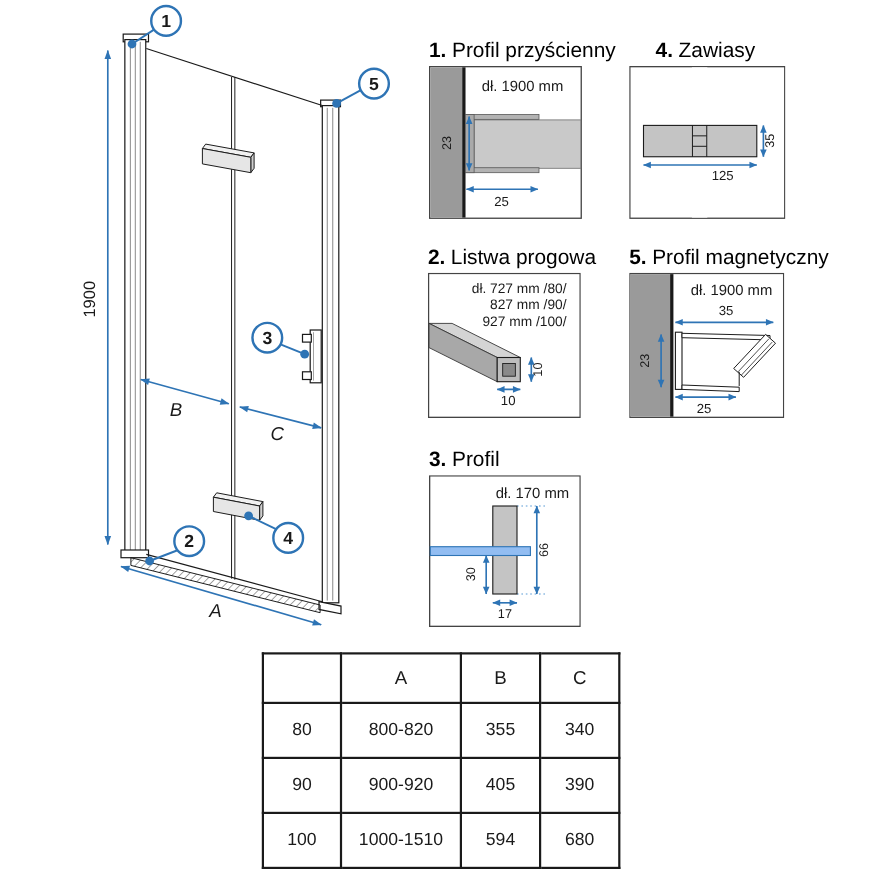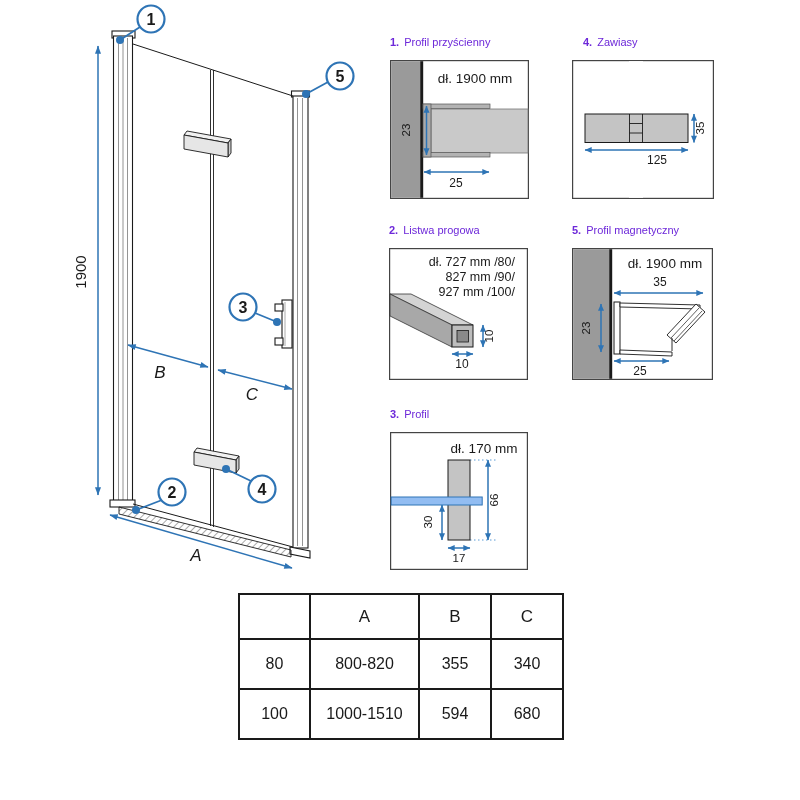--- a/index.html
+++ b/index.html
@@ -1,19 +1,19 @@
 <!DOCTYPE html>
 <html><head>
 <meta charset="utf-8">
 <style>
   html,body{margin:0;padding:0;background:#fff;}
   #page{position:relative;width:800px;height:800px;background:#fff;overflow:hidden;
         font-family:"Liberation Sans",sans-serif;}
   svg{position:absolute;display:block;}
-  .detail-title{position:absolute;font-size:11px;color:#6d28d9;white-space:nowrap;}
+  .detail-title{position:absolute;font-size:19px;color:#000000;white-space:nowrap;}
   .detail-title .num{font-weight:700;margin-right:5px;}
   
   .dim{stroke:#2e74b5;stroke-width:1.5;fill:none;}
   .lead{stroke:#2e74b5;stroke-width:1.8;fill:none;}
   .dot{fill:#2e74b5;stroke:none;}
   .callout{fill:#fff;stroke:#2e74b5;stroke-width:2.2;}
   .callout-num{font:bold 16px "Liberation Sans",sans-serif;fill:#1a1a1a;text-anchor:middle;}
   .dimlabel{font:12px "Liberation Sans",sans-serif;fill:#1a1a1a;text-anchor:middle;}
   .dimlabel-sm{font:11.5px "Liberation Sans",sans-serif;fill:#1a1a1a;text-anchor:middle;}
   .dimlabel-lg{font:15px "Liberation Sans",sans-serif;fill:#1a1a1a;text-anchor:middle;}
@@ -156,21 +156,21 @@
     <rect x="41" y="49" width="97" height="44" fill="#c9c9c9" stroke="#777" stroke-width="0.8"></rect>
     <rect x="33" y="44" width="67" height="4.5" fill="#b3b3b3" stroke="#555" stroke-width="0.7"></rect>
     <rect x="33" y="92.5" width="67" height="4.5" fill="#b3b3b3" stroke="#555" stroke-width="0.7"></rect>
     <rect x="33" y="44" width="8" height="53" fill="#aaaaaa" stroke="#555" stroke-width="0.7"></rect>
     <line class="dim" x1="36.5" y1="46" x2="36.5" y2="95" marker-start="url(#a1)" marker-end="url(#a1)"></line>
     <text class="dimlabel-sm" x="20" y="70" transform="rotate(-90 20 70)">23</text>
     <line class="dim" x1="34" y1="112" x2="99" y2="112" marker-start="url(#a1)" marker-end="url(#a1)"></line>
     <text class="dimlabel" x="66" y="127">25</text>
   </svg>
 
-  <div class="detail-title" style="left:583px;top:36px">
+  <div class="detail-title" style="left:596px;top:36px">
     <span class="num">4.</span><span>Zawiasy</span>
   </div>
   <svg style="left:572px;top:60px" width="142" height="139" viewBox="0 0 142 139">
     <defs>
       <marker id="a4" markerUnits="userSpaceOnUse" markerWidth="10" markerHeight="8" refX="7.2" refY="3.5" orient="auto-start-reverse">
         <path d="M0.5,0.5 L7.5,3.5 L0.5,6.5 Z" fill="#2e74b5"></path>
       </marker>
     </defs>
     <rect class="box" x="0.6" y="0.6" width="140.8" height="137.8" fill="#92bdf2"></rect>
     <rect x="57" y="1.2" width="14" height="136.6" fill="#ffffff"></rect>
@@ -273,20 +273,26 @@
       <td class="c2">B</td>
       <td class="c3">C</td>
     </tr>
     <tr class="row">
       <td>80</td>
       <td>800-820</td>
       <td>355</td>
       <td>340</td>
     </tr>
     <tr class="row">
+      <td>90</td>
+      <td>900-920</td>
+      <td>405</td>
+      <td>390</td>
+    </tr>
+    <tr class="row">
       <td>100</td>
       <td>1000-1510</td>
       <td>594</td>
       <td>680</td>
     </tr>
   </tbody>
     </table>
 
 </div>
 

